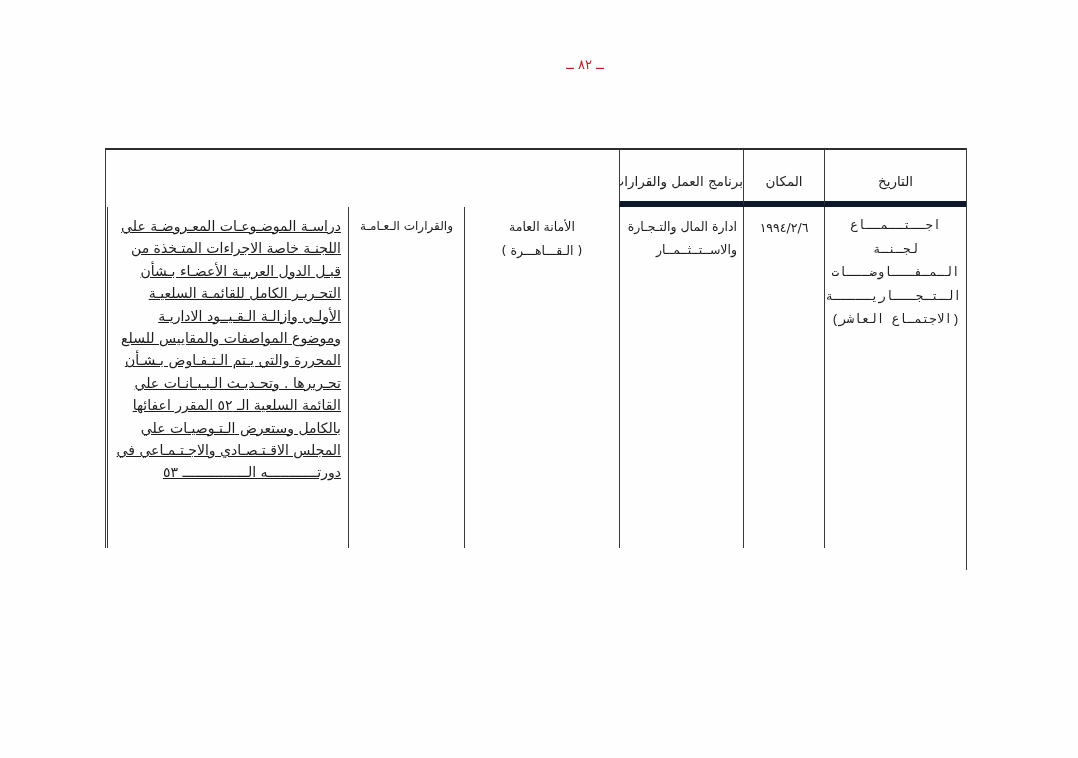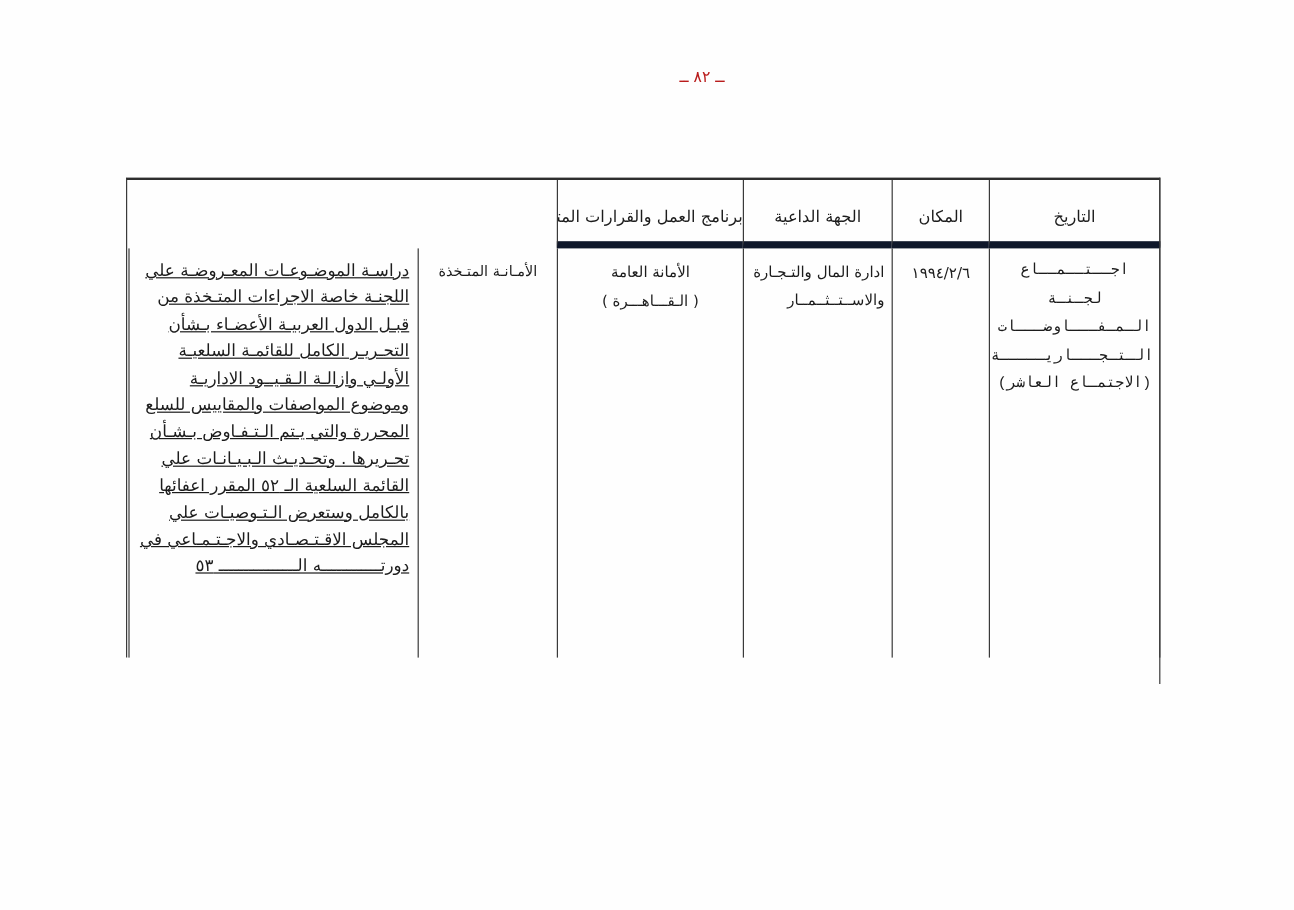--- a/index.html
+++ b/index.html
@@ -79,35 +79,34 @@
 
 <div class="sheet">
 
   <div class="page-number">ــ ٨٢ ــ</div>
 
   <div class="doc-table">
 
     <div class="hrow">
       <div class="hcell">التاريخ</div>
       <div class="hcell">المكان</div>
-      <div class="hcell">الجهة الداعية</div>
       <div class="hcell">برنامج العمل والقرارات المتخذة</div>
     </div>
 
     <div class="brow">
       <div class="bcell cell-meeting">اجــتــمــاع لجـنـة
 الـمـفـــاوضـــات
 الـتـجـــاريـــــة
 (الاجتمـاع العاشر)</div>
       <div class="bcell cell-date">١٩٩٤/٢/٦</div>
       <div class="bcell cell-subdept">ادارة المال والتـجـارة
 والاســتــثــمــار</div>
       <div class="bcell cell-place">الأمانة العامة
 ( الـقـــاهـــرة )</div>
-      <div class="bcell cell-inviting">الأمـانـة المتـخذة</div>
+      <div class="bcell cell-inviting">والقرارات الـعـامـة</div>
       <div class="bcell cell-program">دراسـة الموضـوعـات المعـروضـة علي
 اللجنـة خاصة الاجراءات المتـخذة من
 قبـل الدول العربيـة الأعضـاء بـشأن
 التحـريـر الكامل للقائمـة السلعيـة
 الأولـي وازالـة الـقـيــود الاداريـة
 وموضوع المواصفات والمقاييس للسلع
 المحررة والتي يـتم الـتـفـاوض بـشـأن
 تحـريرها . وتحـديـث الـبـيـانـات علي
 القائمة السلعية الـ ٥٢ المقرر اعفائها
 بالكامل وستعرض الـتـوصيـات علي

